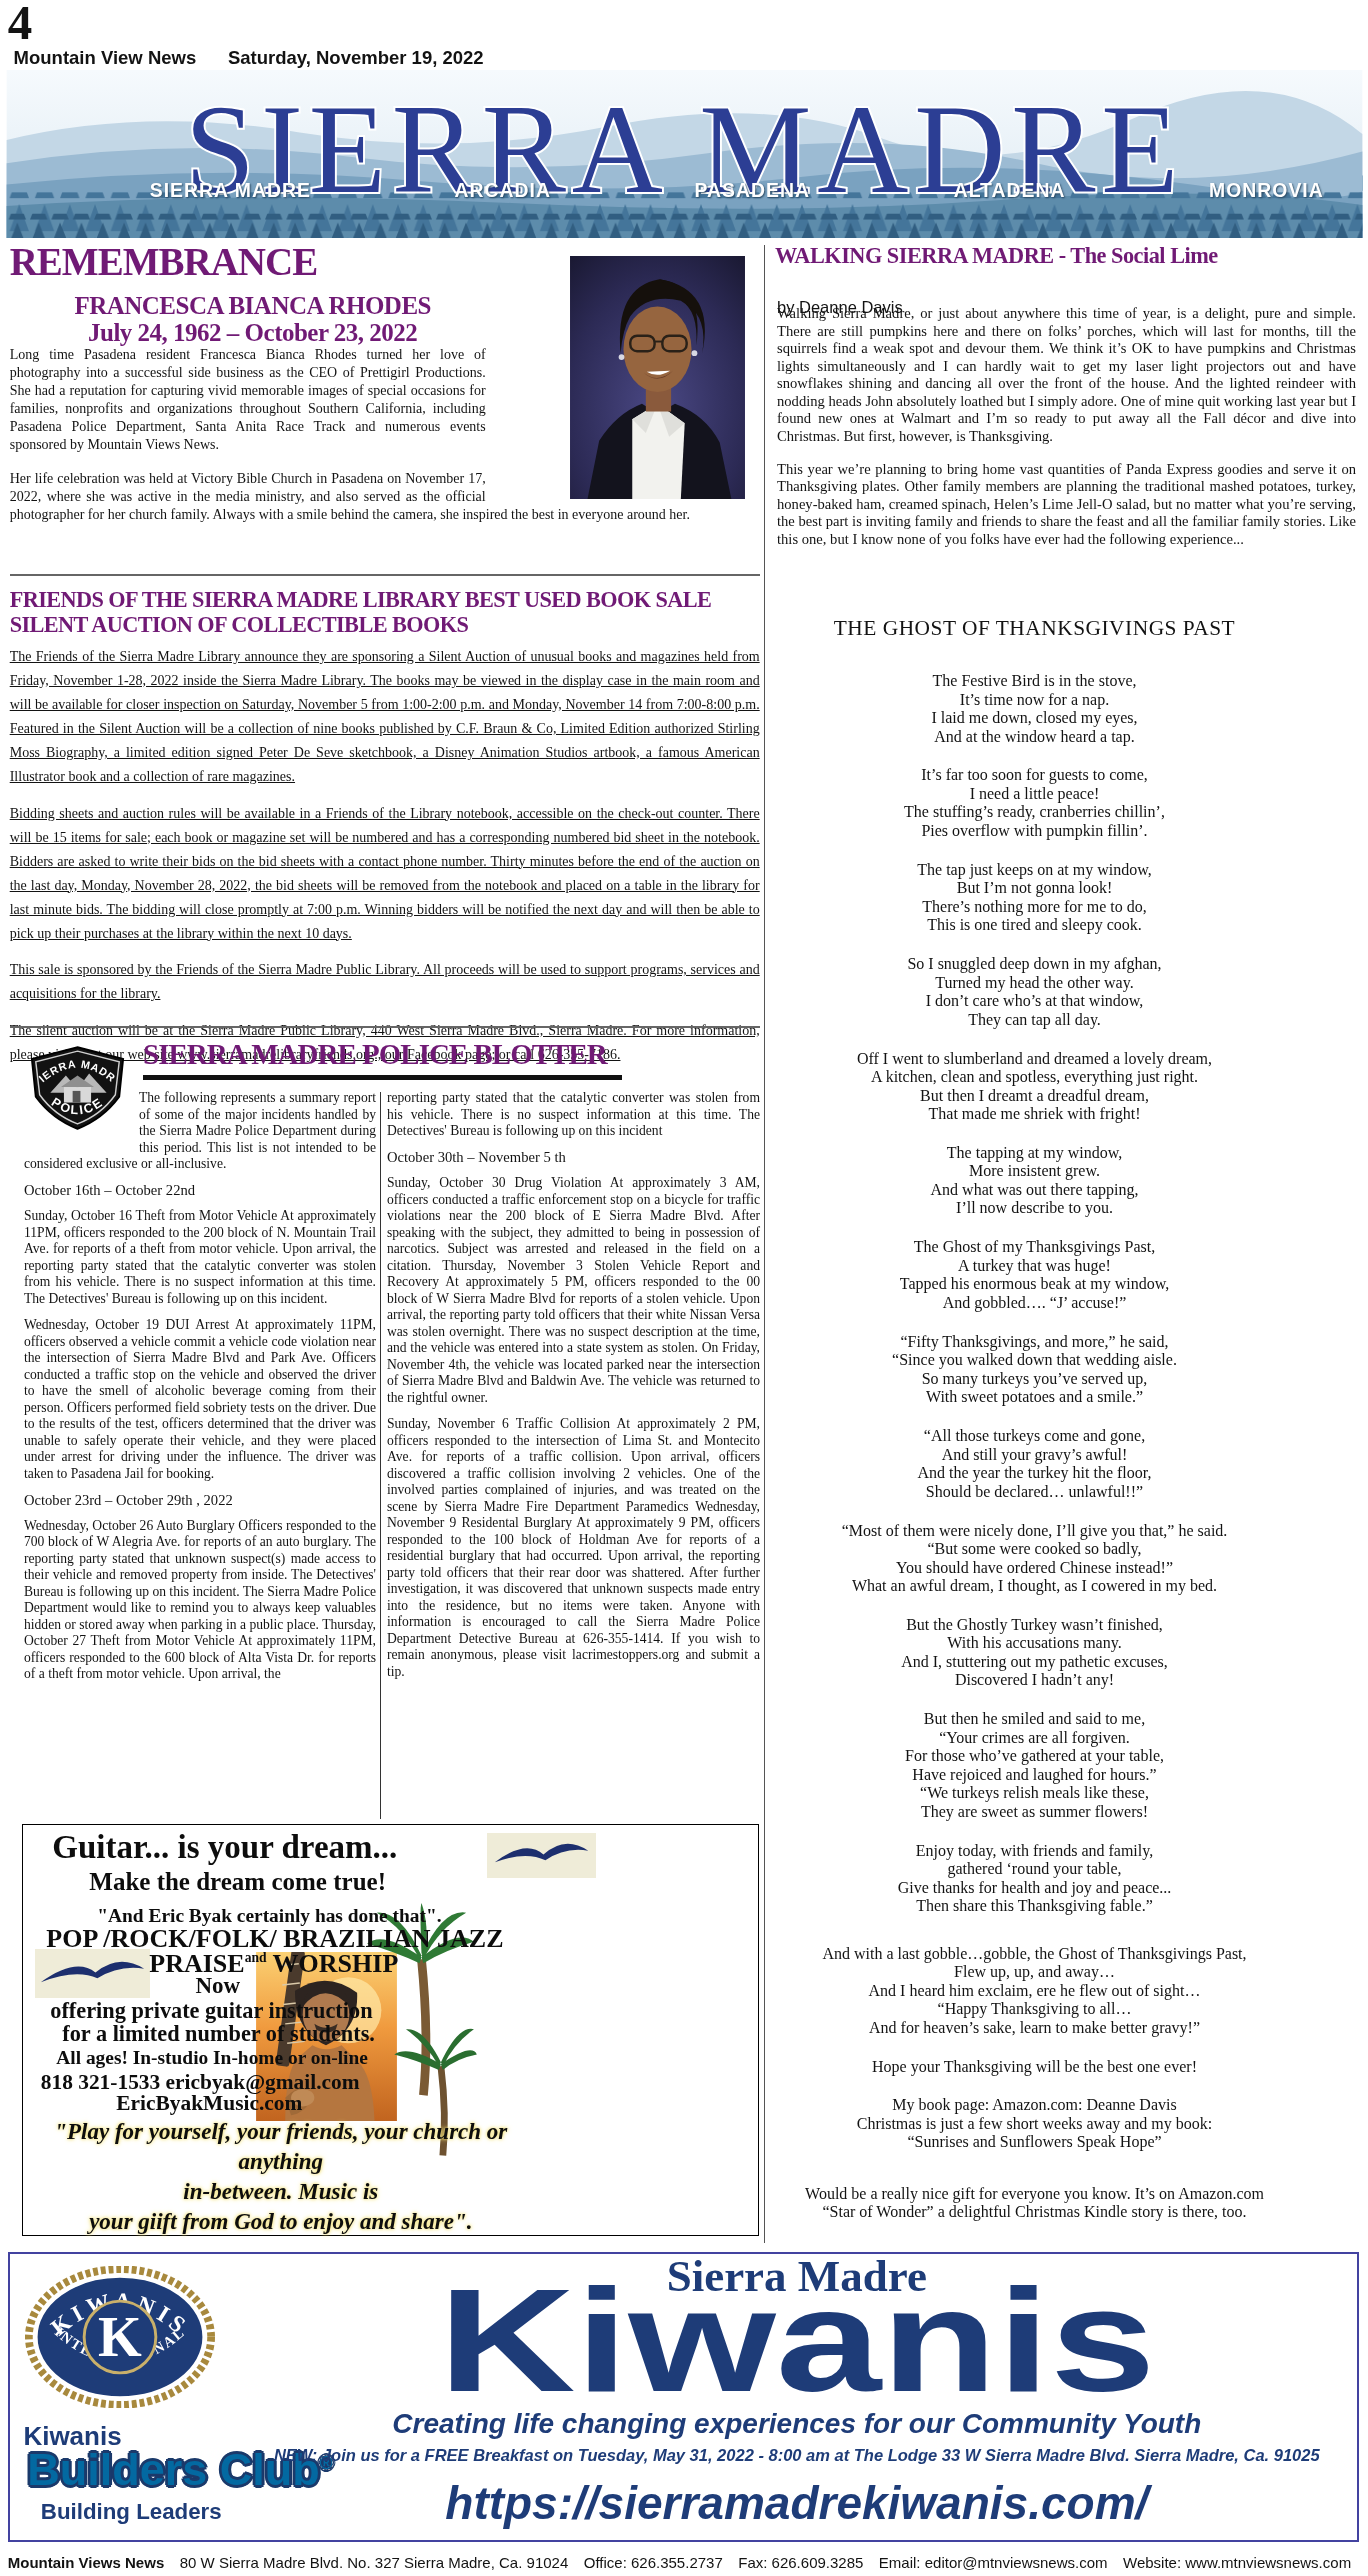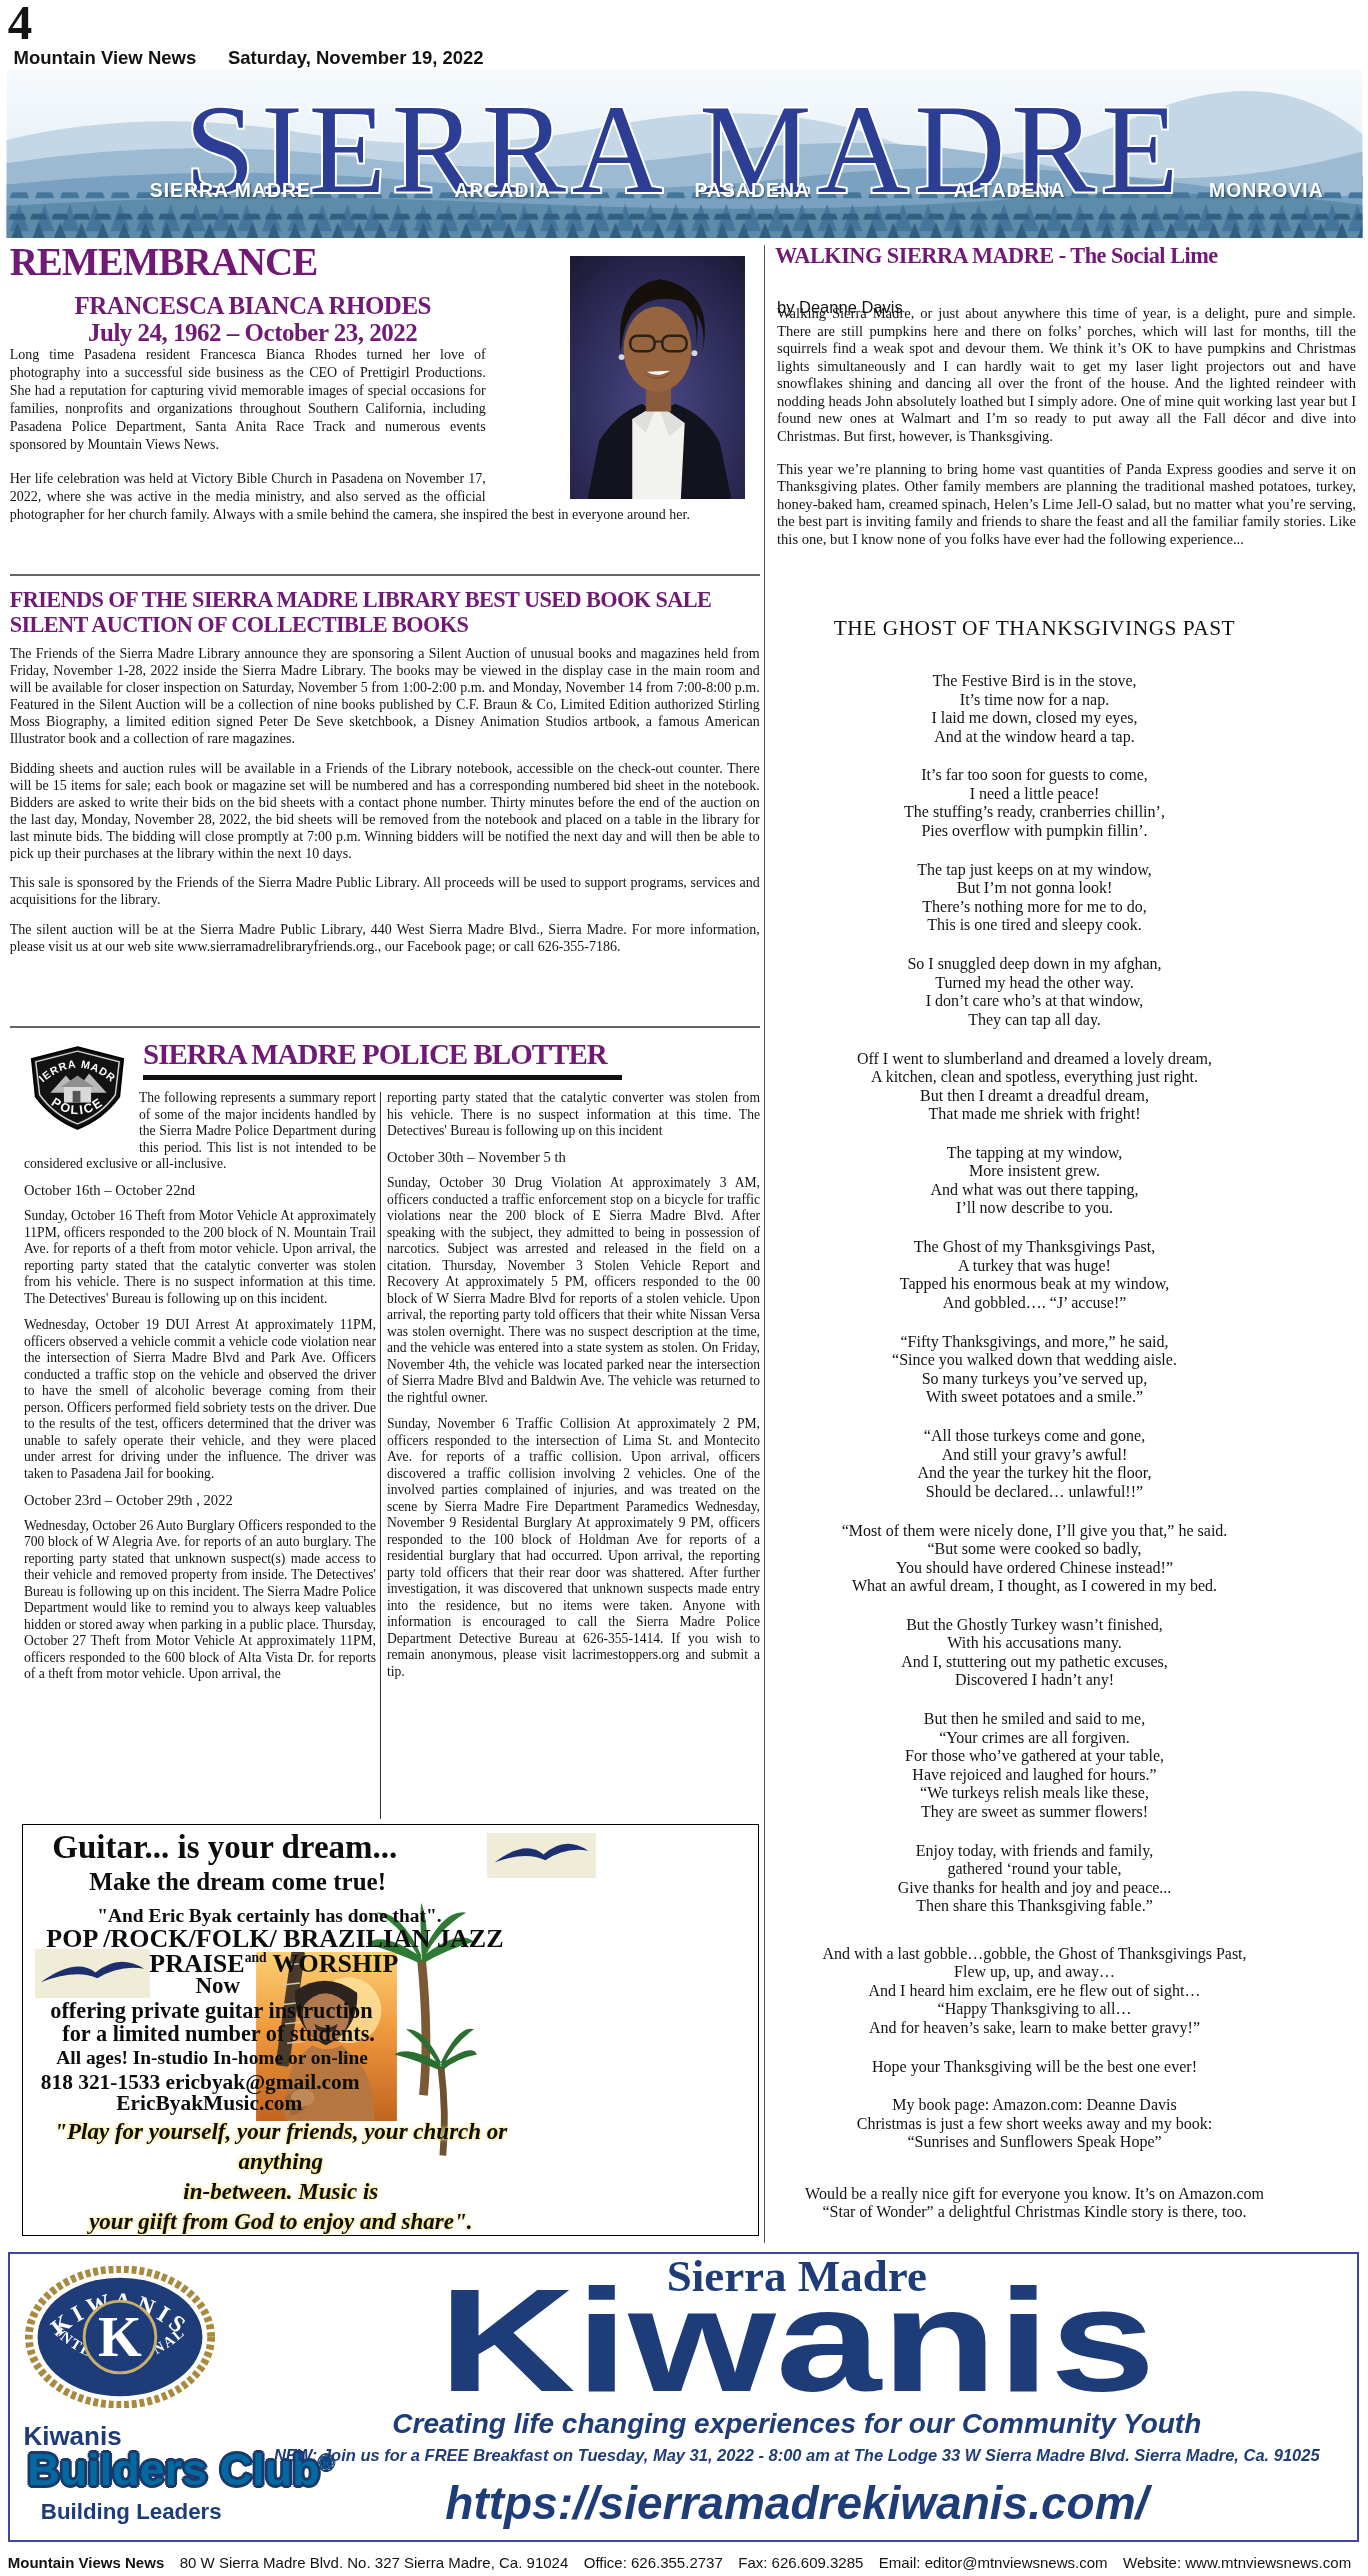--- a/index.html
+++ b/index.html
@@ -5,21 +5,21 @@
   html,body{margin:0;padding:0;background:#9a9a9a;}
   #page{position:relative;width:1368px;height:2576px;background:#fff;margin:0 auto;
         font-family:"Liberation Serif",serif;color:#131313;overflow:hidden;}
   .abs{position:absolute;}
   .sans{font-family:"Liberation Sans",sans-serif;}
   .hl{font-family:Liberation Serif, serif;font-weight:bold;letter-spacing:-1px;color:#701a75;}
   .just{text-align:justify;}
   .lines{white-space:pre-line;}
   p{margin:0 0 12.6px 0;}
   .body-sm{font-size:14px;line-height:18px;}
-  .lib{font-size:14px;line-height:17px;}
+  .lib{font-size:14px;line-height:24px;text-decoration:underline;}
   .blot{font-size:13.6px;line-height:16.5px;}
   .blot p{margin:0 0 9.7px 0;}
   .blot h3{font-size:14.6px;line-height:16.5px;margin:0 0 9.7px 0;font-weight:normal;}
   .art{font-size:14.6px;line-height:17.5px;}
   .vrule{width:1px;background:#555;}
   .hrule{height:1.9px;background:#666;}
   .poem-stanza{margin:0 0 20.4px 0;}
   .poem{font-size:16px;line-height:18.5px;text-align:center;}
   .navy{color:#1e3c78;}
   .ad-serif{font-family:"Liberation Serif",serif;font-weight:bold;color:#0d0d0d;}

